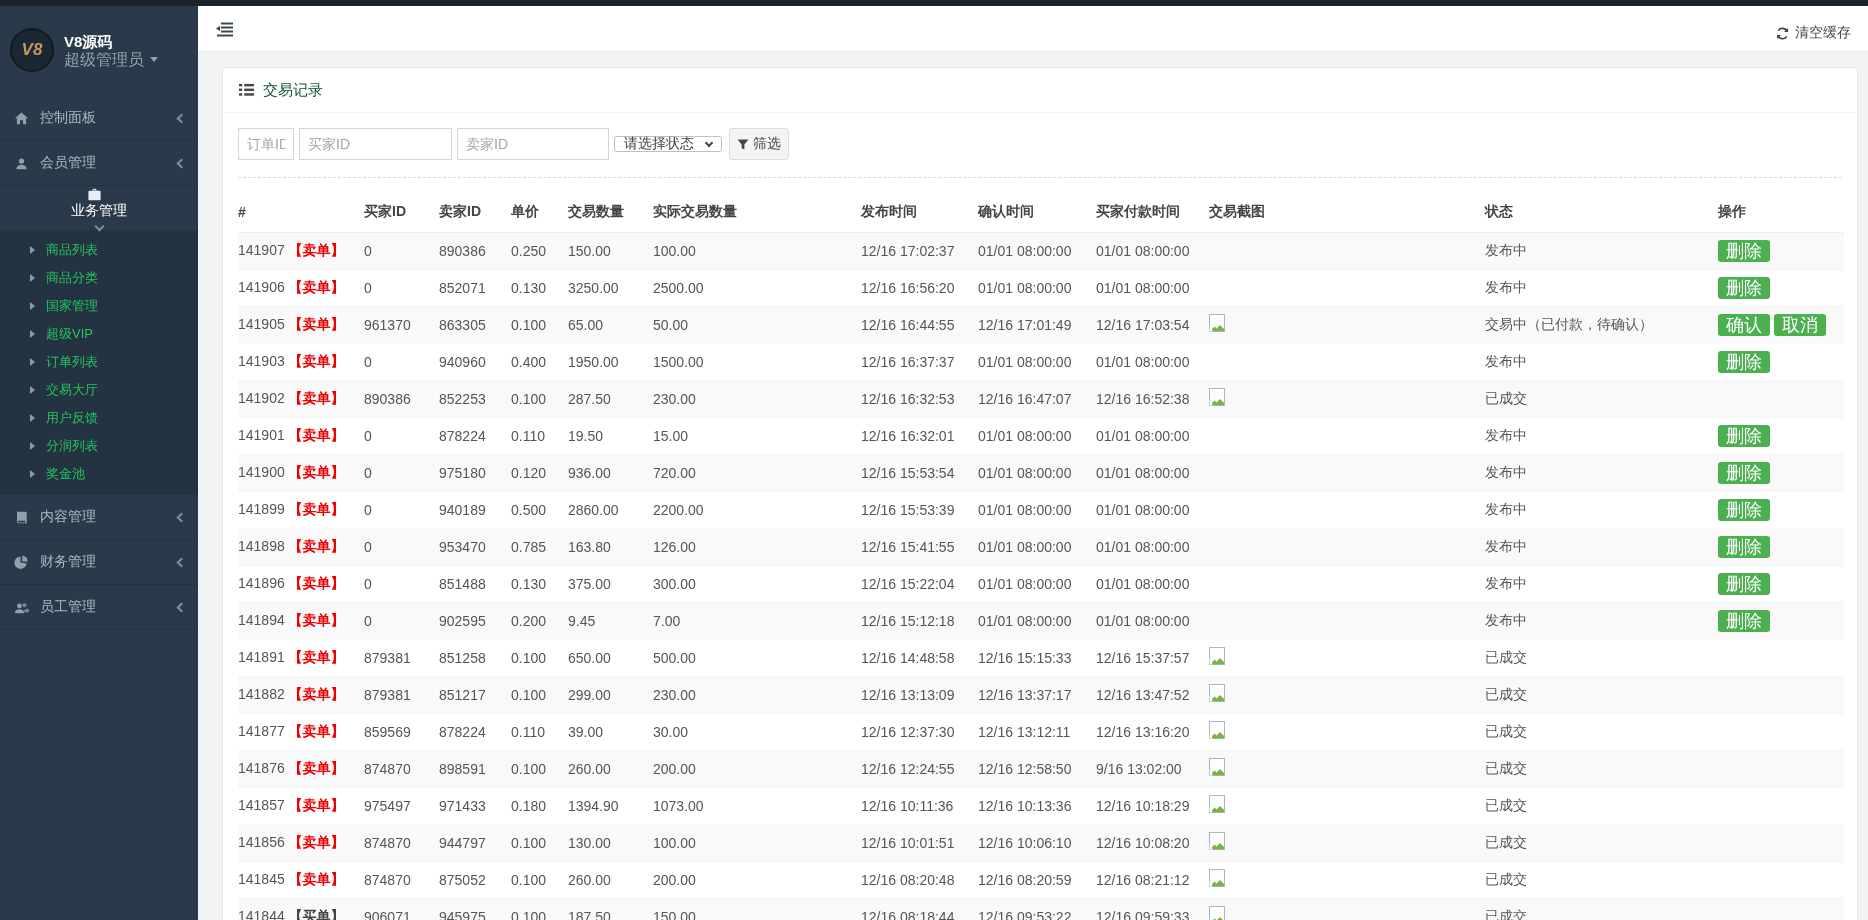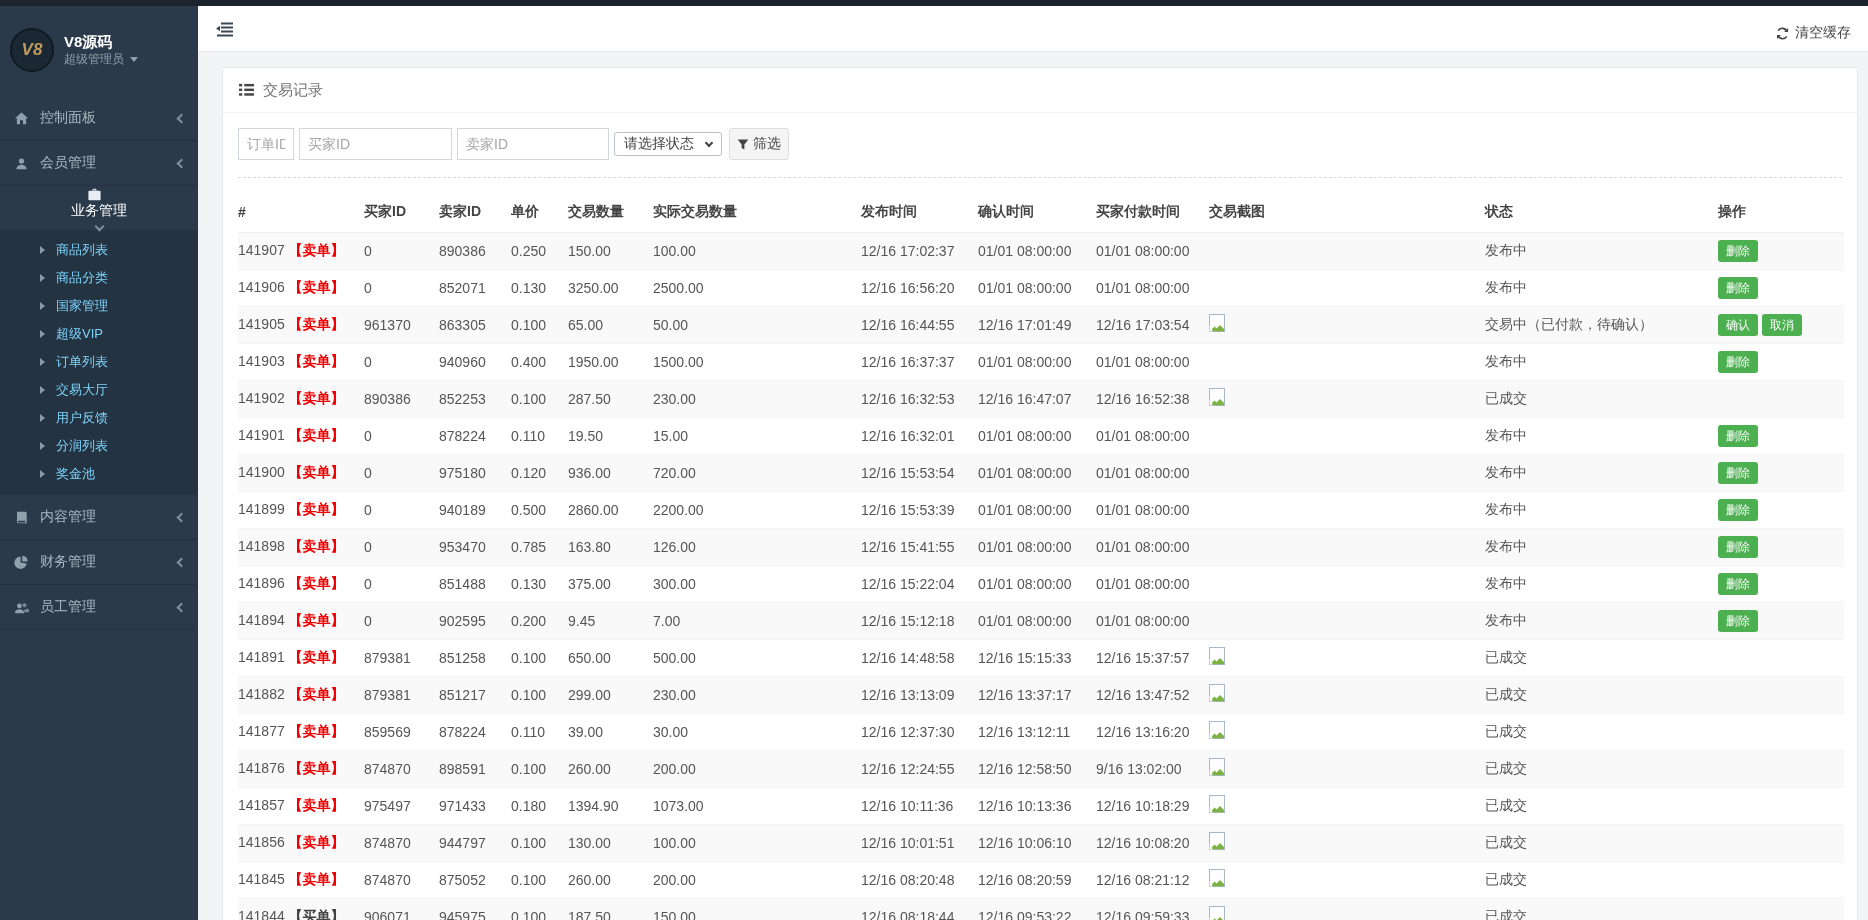--- a/index.html
+++ b/index.html
@@ -12,84 +12,84 @@
   .top-strip { position:absolute; left:0; top:0; width:1868px; height:6px; background:#1b242c; z-index:30; }
 
   
   .sidebar { position:absolute; left:0; top:0; bottom:0; width:198px; background:#2b3a4a; z-index:10; }
   .brand { display:flex; align-items:center; padding:28px 0 24px 10px; }
   .avatar { width:44px; height:44px; border-radius:50%; background:#1b2733; color:#c09a5c;
             display:flex; align-items:center; justify-content:center; font-weight:bold;
             font-style:italic; font-size:17px; flex:0 0 44px; box-shadow:inset 0 0 0 2px #101b24; }
   .brand-text { margin-left:10px; overflow:hidden; }
   .brand-title { color:#fff; font-size:15px; font-weight:bold; line-height:19px; white-space:nowrap; }
-  .brand-role { color:#91a0ac; font-size:12px; line-height:17px; white-space:nowrap; display:flex; align-items:center; cursor:pointer; }
+  .brand-role { color:#91a0ac; font-size:16px; line-height:17px; white-space:nowrap; display:flex; align-items:center; cursor:pointer; }
   .caret-down { width:0; height:0; border-left:4px solid transparent; border-right:4px solid transparent;
                 border-top:5px solid #91a0ac; margin-left:6px; display:inline-block; }
   .menu { list-style:none; }
   .menu .group { border-bottom:1px solid rgba(0,0,0,.12); }
   .group-hd { height:44px; display:flex; align-items:center; padding:0 13px; color:#a9b7c1; cursor:pointer; }
   .group.active > .group-hd { color:#ffffff;flex-direction:column; }
   .gicon { width:17px; height:16px; margin-right:10px; display:inline-flex; align-items:center; justify-content:center; color:#8fa0ad; }
   .group.active .gicon { color:#e8eef3; }
   .gicon svg { width:15px; height:15px; }
   .glabel { flex:1; font-size:14px; }
   .chev { width:7px; height:7px; border-right:2px solid #7f8e9b; border-bottom:2px solid #7f8e9b; display:inline-block; }
   .chev.left { transform:rotate(135deg); }
   .chev.down { transform:rotate(45deg); margin-top:-3px; }
   .submenu { list-style:none; background:#243341; padding:6px 0; }
-  .submenu li { height:28px; display:flex; align-items:center; padding-left:40px; color:#7dd3fc; font-size:13px; cursor:pointer; }
+  .submenu li { height:28px; display:flex; align-items:center; padding-left:30px; color:#22c55e; font-size:13px; cursor:pointer; }
   .tri-right { width:0; height:0; border-top:4px solid transparent; border-bottom:4px solid transparent;
                border-left:5px solid #8c9ba8; display:inline-block; margin-right:11px; }
 
   
   .topbar { position:absolute; left:198px; top:6px; width:1670px; height:46px; background:#fff;
             border-bottom:1px solid #e7eaec; z-index:5; }
   .toggle-btn { position:absolute; left:10px; top:9px; width:34px; height:28px; display:flex;
                 align-items:center; justify-content:center; color:#3c4854; cursor:pointer; }
   .topbar-right { position:absolute; left:1577px; top:4px; height:46px; display:flex; align-items:center; white-space:nowrap; color:#444; }
   .tb-link { display:flex; align-items:center; cursor:pointer; margin-right:18px; }
   .tb-link svg { margin-right:5px; }
 
   
   .content { position:absolute; left:198px; top:52px; right:0; bottom:0; overflow:hidden; }
   .card { margin:15px 10px 0 24px; background:#fff; border:1px solid #e8e8e8; }
-  .card-header { height:45px; display:flex; align-items:center; padding:0 16px; border-bottom:1px solid #f4f4f4; color:#737373; font-size:15px; }
+  .card-header { height:45px; display:flex; align-items:center; padding:0 16px; border-bottom:1px solid #f4f4f4; color:#14532d; font-size:15px; }
   .card-header svg { margin-right:9px; }
   .card-body { padding:15px; }
 
   .filter-row { display:flex; align-items:center; }
   .filter-row input { height:32px; border:1px solid #d2d6de; padding:0 8px; font-size:14px; color:#555;
                       font-family:inherit; margin-right:5px; outline:none; }
   .filter-row input::placeholder { color:#a6a6a6; }
   .in-order { width:56px; }
   .in-buyer { width:153px; }
   .in-seller { width:152px; }
-  .select-box { width:108px; height:24px; border:1px solid #b9bfc7; border-radius:3px; background:#fff;
+  .select-box { width:108px; height:16px; border:1px solid #b9bfc7; border-radius:3px; background:#fff;
                 display:flex; align-items:center; justify-content:space-between; padding:0 9px;
                 color:#444; margin:0 7px 0 0; cursor:pointer; }
   .sel-chev { width:6px; height:6px; border-right:2px solid #444; border-bottom:2px solid #444; transform:rotate(45deg); margin-top:-3px; }
   .btn-filter { height:32px; width:60px; background:#f4f4f4; border:1px solid #ddd; border-radius:3px;
                 display:flex; align-items:center; justify-content:center; color:#444; font-size:14px;
                 cursor:pointer; font-family:inherit; }
   .btn-filter svg { margin-right:4px; }
 
   .dashed-sep { border-top:1px dashed #d9d9d9; margin-top:17px; }
 
   
   table.tx { width:100%; border-collapse:collapse; table-layout:fixed; margin-top:14px; }
   table.tx th { text-align:left; font-size:14px; color:#444; font-weight:bold; height:40px;
                 border-bottom:1px solid #eeeeee; padding:0 4px 0 0; }
   table.tx td { height:37px; font-size:14px; color:#555; border-bottom:1px solid #f4f4f4; padding:0 4px 0 0;
                 overflow:hidden; white-space:nowrap; }
   table.tx tr.stripe td { background:#f9f9f9; }
   .otag { color:#f00000; font-weight:bold; }
   .otag.buy { color:#444; }
   .btn-act { display:inline-block; background:#4caf50; color:#fff; border:none; border-radius:3px;
-             font-size:12px; line-height:22px; padding:0 8px; cursor:pointer; font-family:inherit; }
+             font-size:18px; line-height:22px; padding:0 8px; cursor:pointer; font-family:inherit; }
   .btn-act + .btn-act { margin-left:4px; }
   .shot { display:inline-block; cursor:pointer; line-height:0; }
 </style>
 </head>
 <body>
 
 <div class="top-strip"></div>
 
 <aside class="sidebar">
   <div class="brand">

